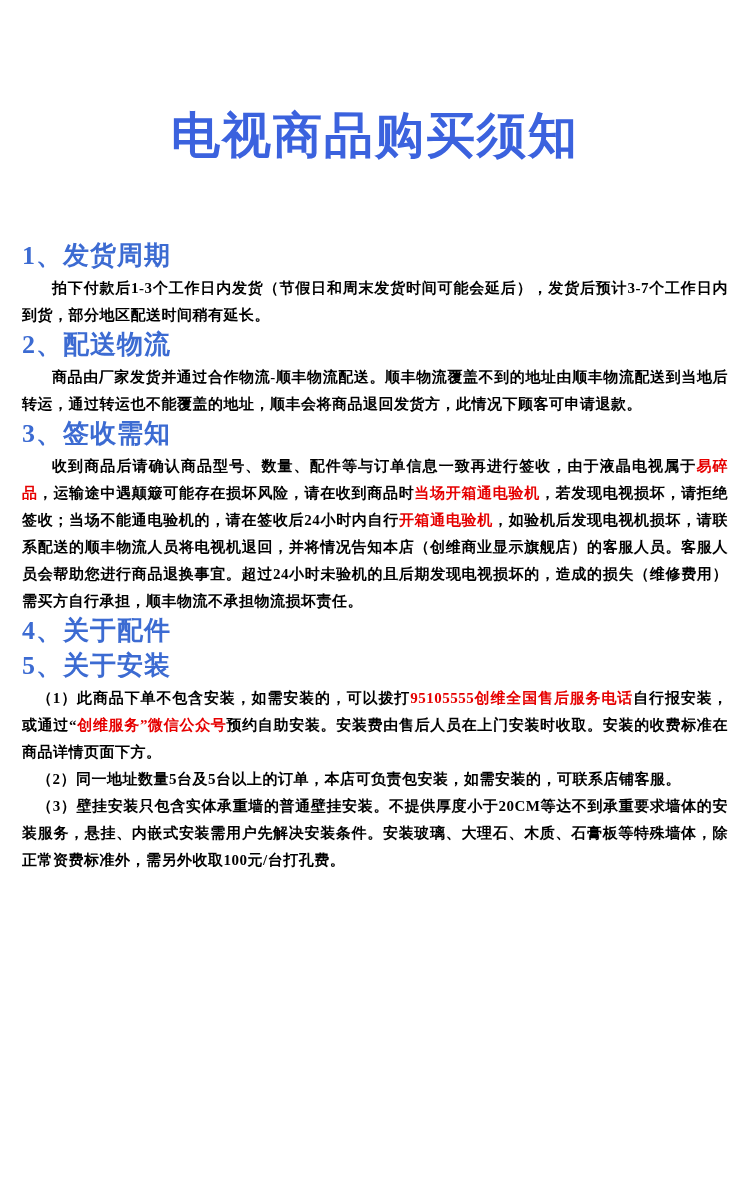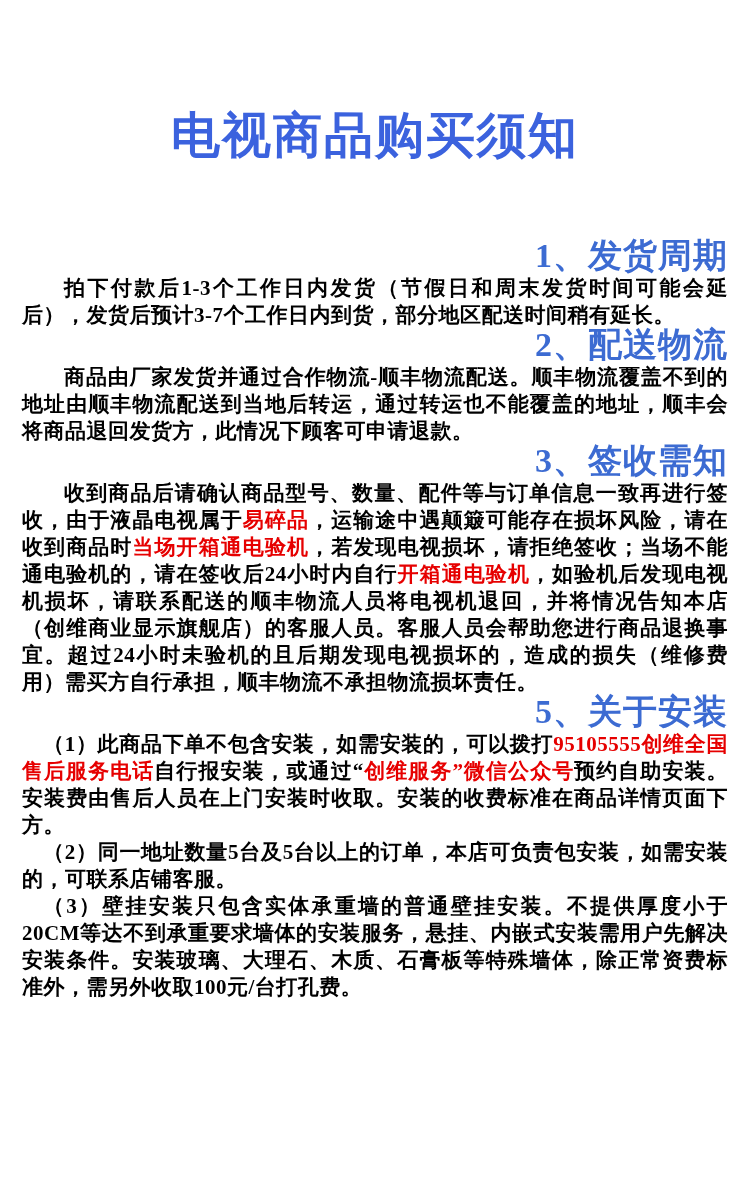--- a/index.html
+++ b/index.html
@@ -36,31 +36,30 @@
     line-height: 64px;
     letter-spacing: 2px;
     color: var(--title-color);
     font-weight: bold;
   }
   .section { }
   .section:first-child { margin-top: 72px; }
   .heading {
     margin: 0 0 4px 0;
     padding: 0;
-    font-size: 34px;
+    font-size: 26px;
     line-height: 31px;
     color: var(--heading-color);
     font-weight: bold;
     letter-spacing: 1px;
-    text-align: right;
   }
   .para {
     margin: 0;
     padding: 0;
-    font-size: 21px;
+    font-size: 15px;
     line-height: 27px;
     text-align: justify;
     text-indent: 2em;
     letter-spacing: 0.5px;
   }
   .para.sub { text-indent: 1em; }
   .red { color: var(--highlight-color); }
 </style>
 </head>
 <body>
@@ -83,20 +82,21 @@
   </section>
 
   <section class="section">
     <h2 class="heading">3、签收需知</h2>
     <div class="paras">
           <p class="para"><span>收到商品后请确认商品型号、数量、配件等与订单信息一致再进行签收，由于液晶电视属于</span><span class="red">易碎品</span><span>，运输途中遇颠簸可能存在损坏风险，请在收到商品时</span><span class="red">当场开箱通电验机</span><span>，若发现电视损坏，请拒绝签收；当场不能通电验机的，请在签收后24小时内自行</span><span class="red">开箱通电验机</span><span>，如验机后发现电视机损坏，请联系配送的顺丰物流人员将电视机退回，并将情况告知本店（创维商业显示旗舰店）的客服人员。客服人员会帮助您进行商品退换事宜。超过24小时未验机的且后期发现电视损坏的，造成的损失（维修费用）需买方自行承担，顺丰物流不承担物流损坏责任。</span></p>
         </div>
   </section>
 
   <section class="section">
+    <h2 class="heading">4、关于配件</h2>
   </section>
 
   <section class="section">
     <h2 class="heading">5、关于安装</h2>
     <div class="paras">
           <p class="para sub"><span>（1）此商品下单不包含安装，如需安装的，可以拨打</span><span class="red">95105555创维全国售后服务电话</span><span>自行报安装，或通过“</span><span class="red">创维服务”微信公众号</span><span>预约自助安装。安装费由售后人员在上门安装时收取。安装的收费标准在商品详情页面下方。</span></p>
           <p class="para sub"><span>（2）同一地址数量5台及5台以上的订单，本店可负责包安装，如需安装的，可联系店铺客服。</span></p>
           <p class="para sub"><span>（3）壁挂安装只包含实体承重墙的普通壁挂安装。不提供厚度小于20CM等达不到承重要求墙体的安装服务，悬挂、内嵌式安装需用户先解决安装条件。安装玻璃、大理石、木质、石膏板等特殊墙体，除正常资费标准外，需另外收取100元/台打孔费。</span></p>
         </div>
   </section>

